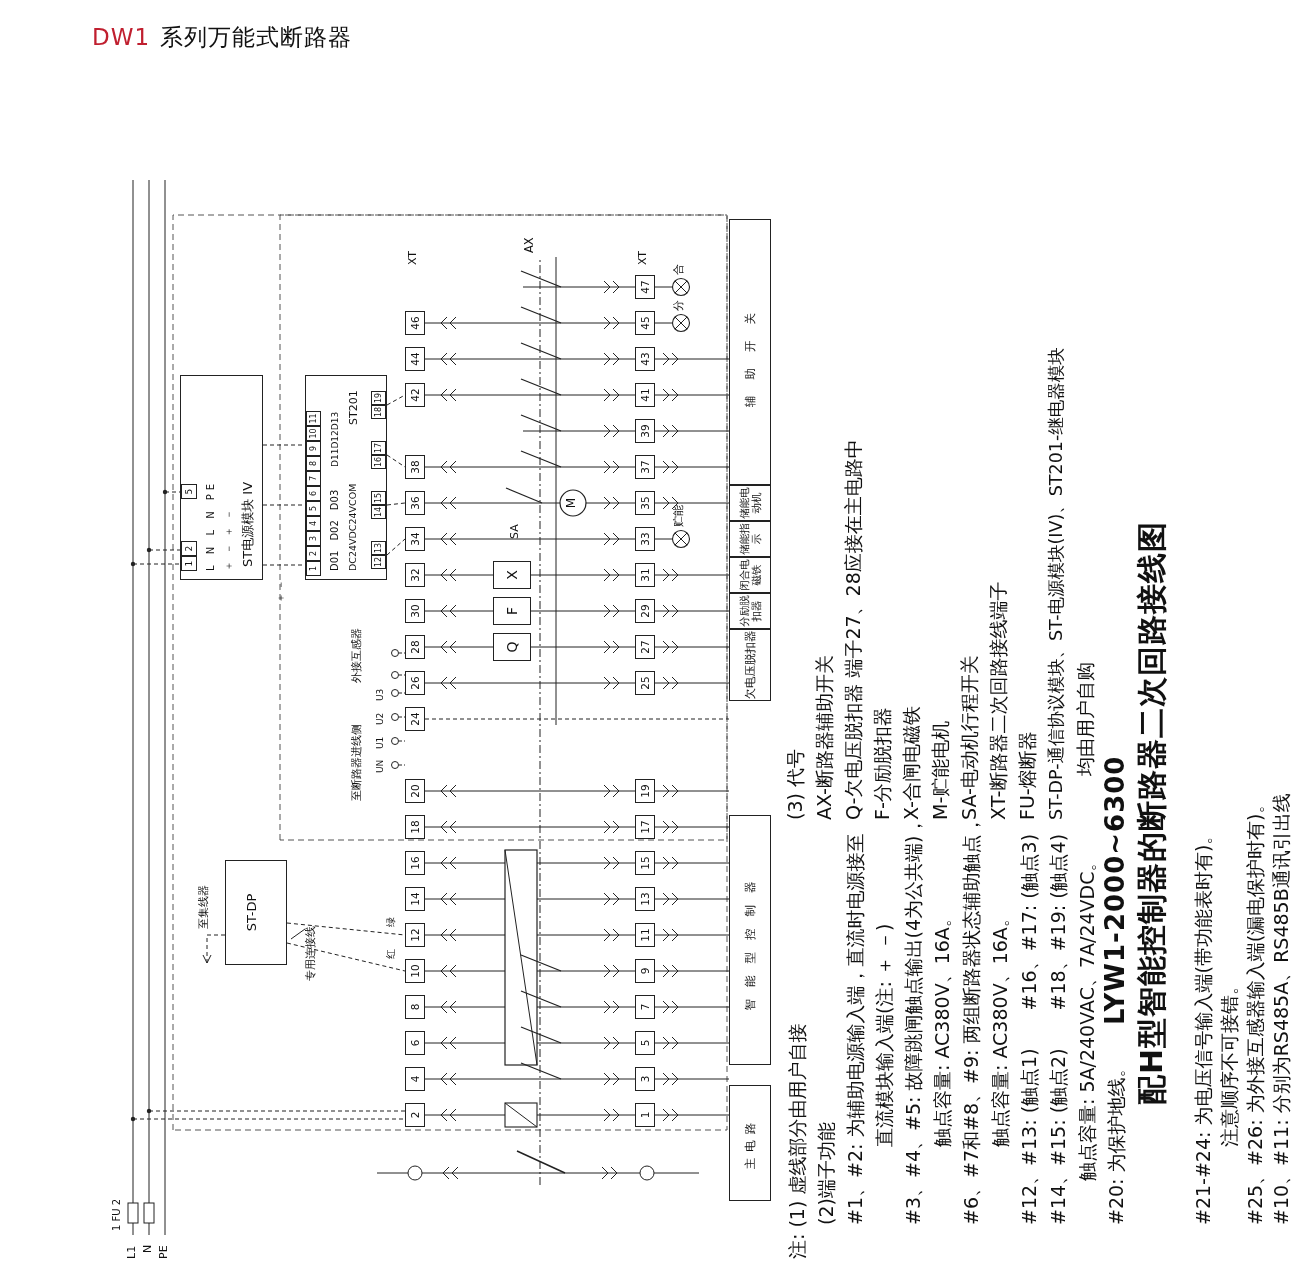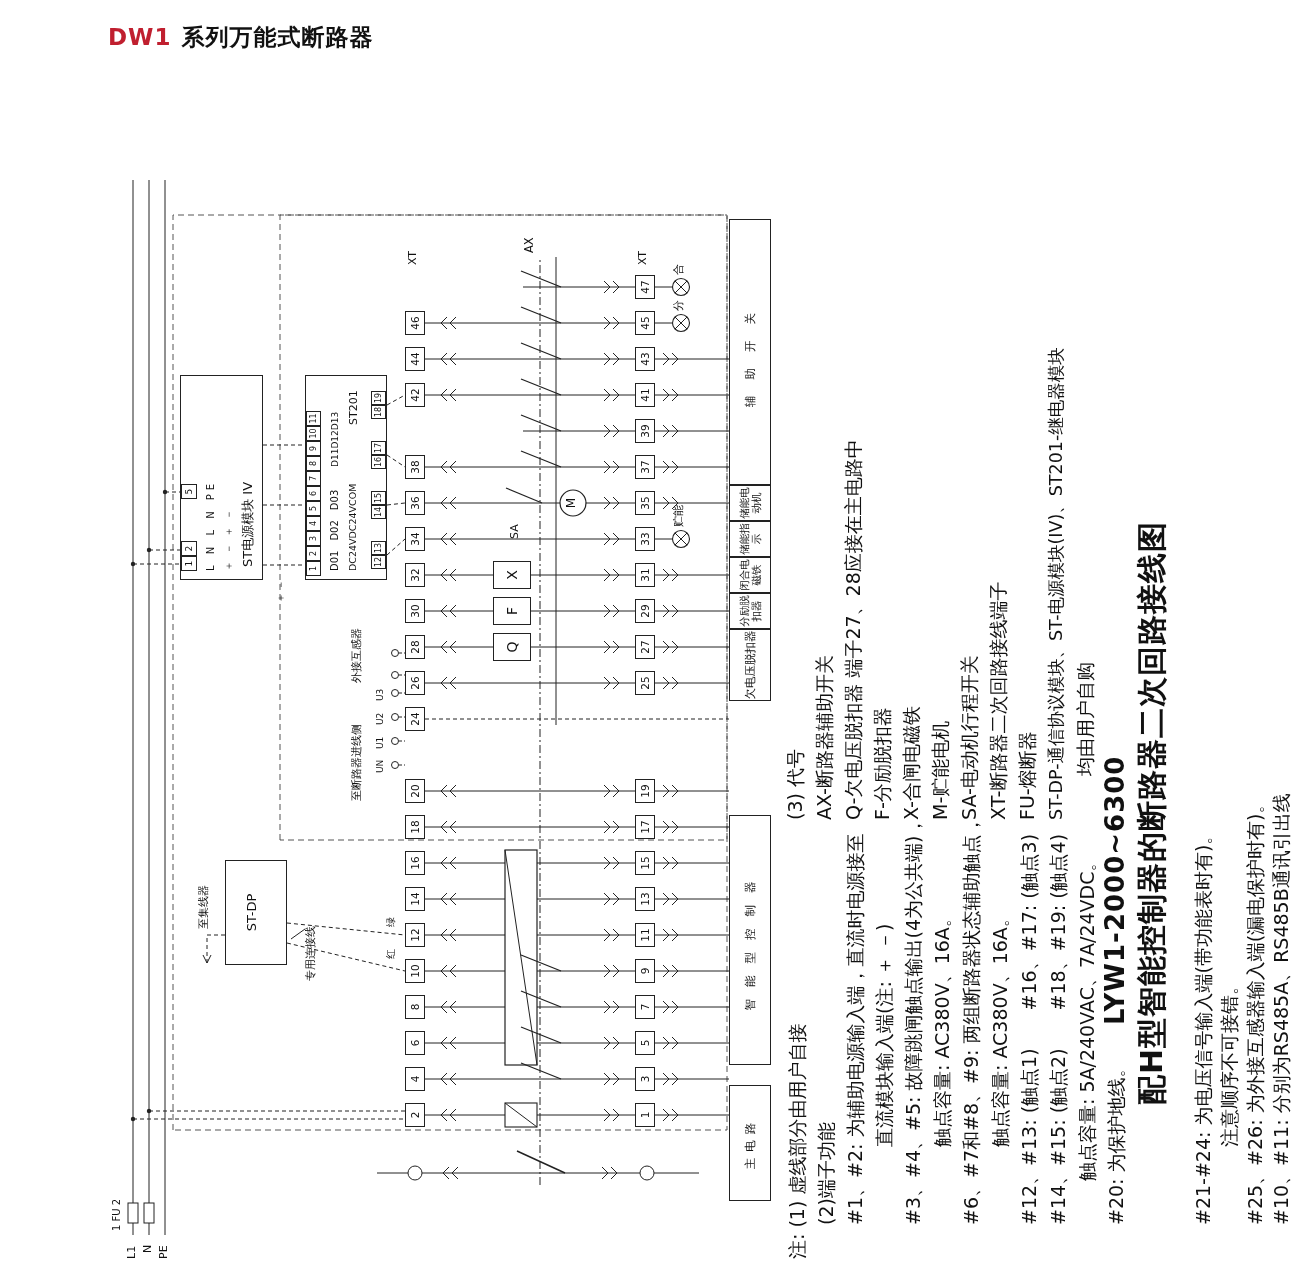--- a/index.html
+++ b/index.html
@@ -1,18 +1,18 @@
 <!DOCTYPE html>
 <html><head>
 <meta charset="utf-8">
 <style>
   html,body{margin:0;padding:0;}
   body{width:1300px;height:1282px;background:#fff;font-family:"DejaVu Sans","Liberation Sans",sans-serif;color:#111;}
   .page{position:relative;width:1300px;height:1282px;overflow:hidden;background:#fff;}
-  .header{position:absolute;left:92px;top:22px;font-size:23px;font-weight:bold;letter-spacing:1px;white-space:nowrap;margin-left:16px;}
+  .header{position:absolute;left:92px;top:22px;font-size:23px;font-weight:normal;letter-spacing:1px;white-space:nowrap;}
   .hdr-red{color:#c01f2f;margin-right:10px;}
   .viewport{position:absolute;left:95px;top:165px;width:1200px;height:1100px;}
   .landscape{position:absolute;left:0;top:0;width:1100px;height:1200px;transform-origin:0 0;transform:translateY(1100px) rotate(-90deg);}
   .landscape svg{position:absolute;left:0;top:0;}
   .lbl{position:absolute;white-space:nowrap;color:#111;line-height:1.15;}
   .tbox{position:absolute;box-sizing:border-box;border:1px solid #222;background:#fff;text-align:center;color:#111;overflow:hidden;}
   .strip{position:absolute;box-sizing:border-box;border:1px solid #222;background:#fff;display:flex;align-items:center;justify-content:center;text-align:center;color:#111;}
   .module{position:absolute;box-sizing:border-box;border:1.4px solid #222;background:#fff;}
   .coil{position:absolute;box-sizing:border-box;border:1.2px solid #222;background:#fff;text-align:center;font-size:14px;color:#111;}
 </style>

